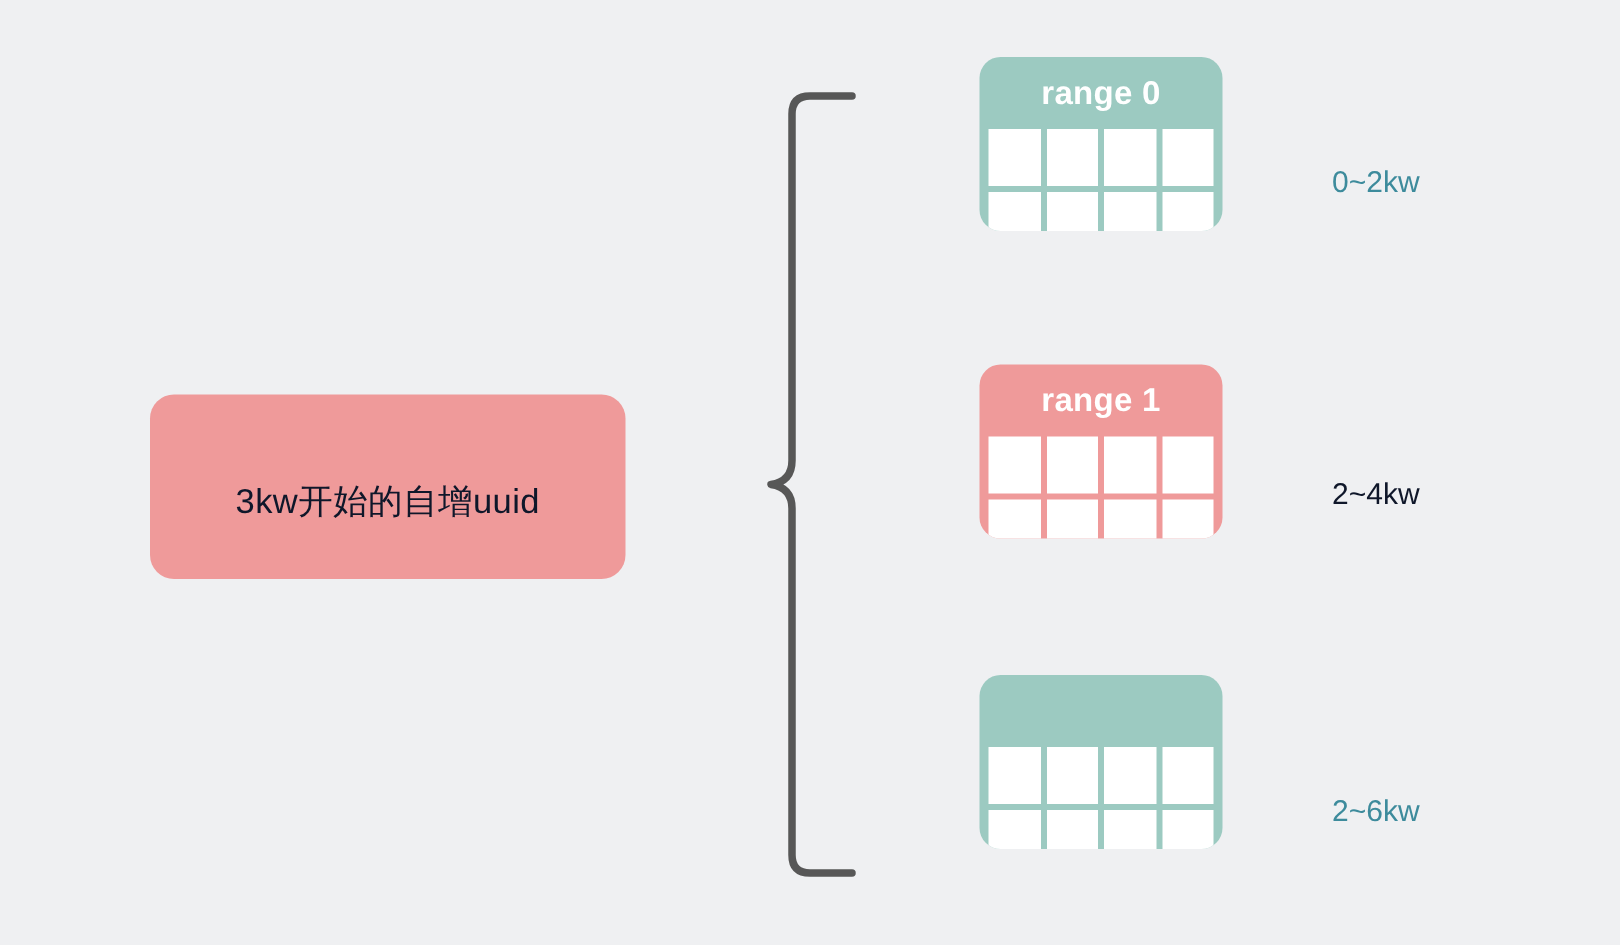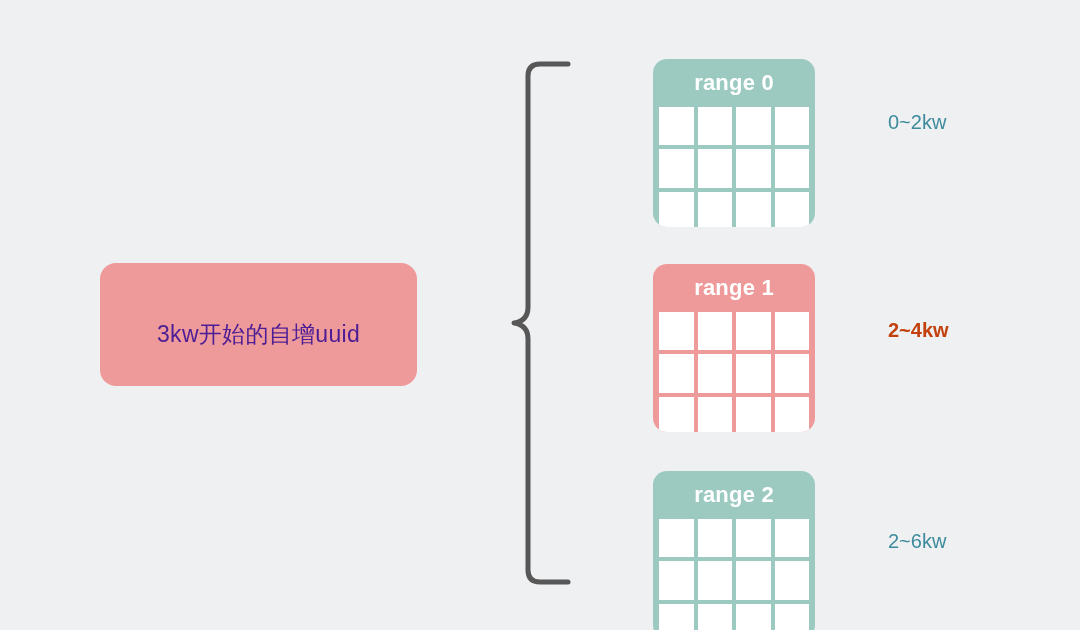--- a/index.html
+++ b/index.html
@@ -50,25 +50,24 @@
     width: 92px;
     height: 522px;
     overflow: visible;
   }
 
   
   .range-card {
     position: absolute;
     left: 653px;
     width: 162px;
-    height: 168px;
+    height: 116px;
     border-radius: 14px;
     box-sizing: border-box;
     overflow: hidden;
-    margin-top: 21px;
   }
   .range-card.r0 { top: 38px; }
   .range-card.r1 { top: 243px; padding-left: 43px; }
   .range-card.r2 { top: 450px; }
 
   .range-title {
     position: absolute;
     left: 0;
     top: 0;
     width: 100%;
@@ -111,21 +110,21 @@
   .range-label.l0 { top: 112px; }
   .range-label.l1 { top: 320px; }
   .range-label.l2 { top: 531px; }
 </style>
 </head>
 <body style="background: rgb(239, 240, 242);">
 
 <div id="canvas" style="background: rgb(239, 240, 242);">
 
   <div class="source-node" style="background: rgb(239, 154, 154);">
-    <span class="source-node-label" style="color: #4c1d95; margin-top: 20px;">3kw开始的自增uuid</span>
+    <span class="source-node-label" style="color: #0f172a; margin-top: 20px;">3kw开始的自增uuid</span>
   </div>
 
   <svg class="brace-svg" viewBox="0 0 92 522">
     <path d="M 80 2
              L 52 2
              Q 40 2 40 14
              L 40 245
              Q 40 259 26 261
              Q 40 263 40 277
              L 40 508
@@ -163,34 +162,33 @@
       <div class="range-cell" style="background: rgb(255, 255, 255);"></div>
       <div class="range-cell" style="background: rgb(255, 255, 255);"></div>
       <div class="range-cell" style="background: rgb(255, 255, 255);"></div>
       <div class="range-cell" style="background: rgb(255, 255, 255);"></div>
       <div class="range-cell" style="background: rgb(255, 255, 255);"></div>
       <div class="range-cell" style="background: rgb(255, 255, 255);"></div>
     </div>
   </div>
 
   <div class="range-card r2" style="background: rgb(156, 202, 193);">
-    <div class="range-title">range 2</div>
     <div class="range-grid">
       <div class="range-cell" style="background: rgb(255, 255, 255);"></div>
       <div class="range-cell" style="background: rgb(255, 255, 255);"></div>
       <div class="range-cell" style="background: rgb(255, 255, 255);"></div>
       <div class="range-cell" style="background: rgb(255, 255, 255);"></div>
       <div class="range-cell" style="background: rgb(255, 255, 255);"></div>
       <div class="range-cell" style="background: rgb(255, 255, 255);"></div>
       <div class="range-cell" style="background: rgb(255, 255, 255);"></div>
       <div class="range-cell" style="background: rgb(255, 255, 255);"></div>
       <div class="range-cell" style="background: rgb(255, 255, 255);"></div>
       <div class="range-cell" style="background: rgb(255, 255, 255);"></div>
       <div class="range-cell" style="background: rgb(255, 255, 255);"></div>
       <div class="range-cell" style="background: rgb(255, 255, 255);"></div>
     </div>
   </div>
 
   <div class="range-label l0" style="color: rgb(61, 139, 156);">0~2kw</div>
-  <div class="range-label l1" style="color: #c2410c; font-weight: bold;">2~4kw</div>
+  <div class="range-label l1" style="color: #0f172a;">2~4kw</div>
   <div class="range-label l2" style="color: rgb(61, 139, 156);">2~6kw</div>
 
 </div>
 
 </body></html>

